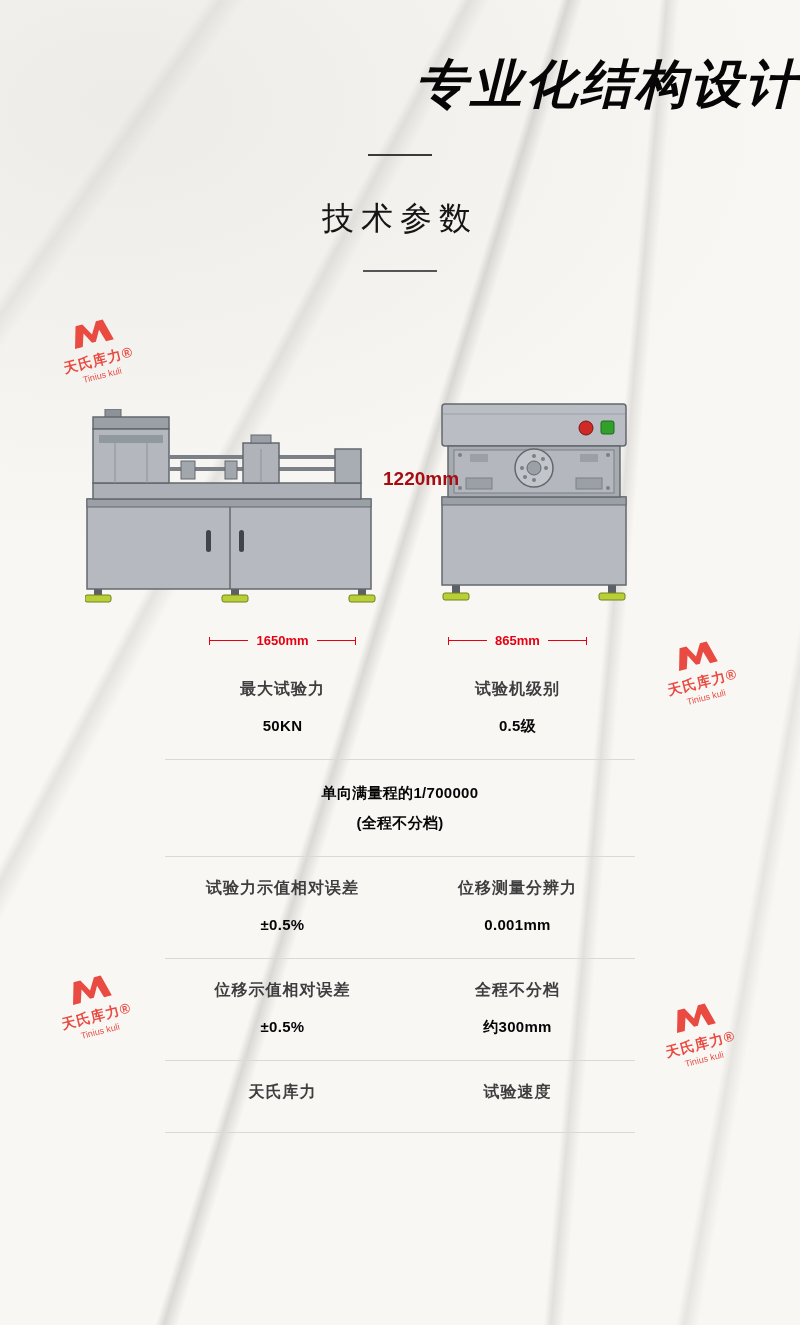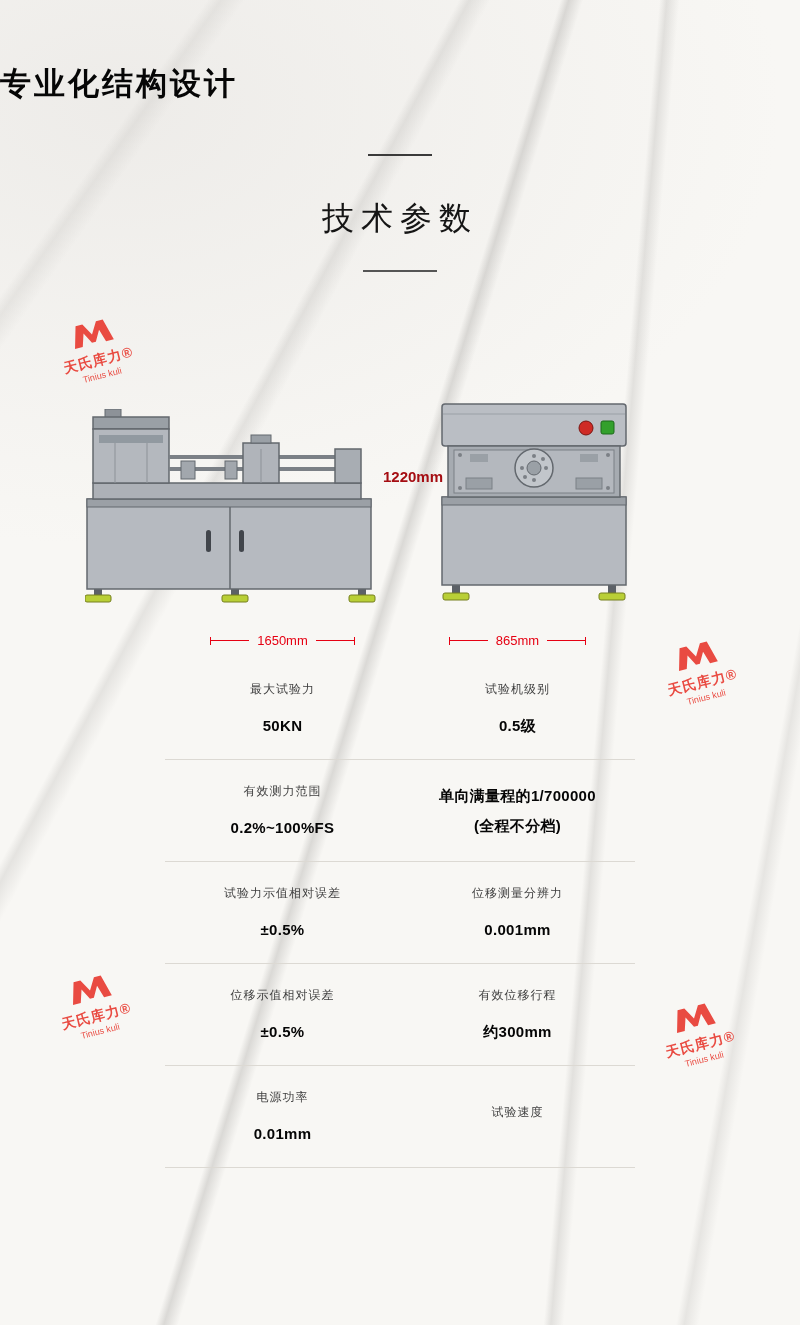--- a/index.html
+++ b/index.html
@@ -17,73 +17,74 @@
       linear-gradient(107deg, rgba(0,0,0,0) 46.5%, rgba(150,148,145,.30) 47.2%, rgba(0,0,0,0) 48.4%),
       linear-gradient(118deg, rgba(0,0,0,0) 30.5%, rgba(160,158,155,.22) 31.2%, rgba(0,0,0,0) 32.6%),
       linear-gradient(95deg,  rgba(0,0,0,0) 72%,   rgba(160,158,155,.25) 72.8%, rgba(0,0,0,0) 74.2%),
       linear-gradient(125deg, rgba(0,0,0,0) 12%,   rgba(170,168,164,.18) 12.8%, rgba(0,0,0,0) 14.2%),
       linear-gradient(100deg, rgba(0,0,0,0) 88%,   rgba(160,158,155,.20) 88.8%, rgba(0,0,0,0) 90.2%),
       radial-gradient(1200px 800px at 15% 8%, rgba(234,232,229,.75), rgba(248,247,244,0) 55%);
   }
 
   .title {
     padding-top: 58px;
-    text-align: left;
-    font-size: 31px;
+    text-align: right;
+    font-size: 52px;
     font-weight: bold;
     color: #060606;
     letter-spacing: 3px;
     line-height: 52px;
+    font-style: italic;
   }
   .rule { margin: 0 auto; background: #3a3a3a; }
   .rule1 { width: 64px; height: 2px; margin-top: 44px; }
   .rule2 { width: 74px; height: 2px; margin-top: 34px; background: #555; }
   .subtitle {
     margin-top: 44px;
     text-align: center;
     font-size: 32px;
     font-weight: 500;
     color: #151515;
     letter-spacing: 7px;
     line-height: 36px;
   }
 
   .machines { position: relative; height: 345px; }
   .machine-left  { position: absolute; left: 85px;  top: 137px; }
   .machine-right { position: absolute; left: 440px; top: 130px; }
   .height-label {
     position: absolute; left: 383px; top: 196px;
-    font-size: 15px; font-weight: bold; color: #a50d12;
+    font-size: 19px; font-weight: bold; color: #a50d12;
   }
 
   .dims { width: 470px; margin: 16px auto 0; display: flex; }
   .dim {
     flex: 1; display: flex; align-items: center; justify-content: center;
-    color: #e60012; font-weight: normal; font-size: 13px;
+    color: #e60012; font-weight: bold; font-size: 13px;
   }
   .dline { width: 38px; height: 1px; background: #e60012; }
   .tick  { width: 1px; height: 8px; background: #e60012; }
   .dtext { padding: 0 8px; white-space: nowrap; }
 
   .spec-table { width: 470px; margin: 10px auto 0; }
   .spec-row {
     display: flex;
     padding: 18px 0;
     border-top: 1px solid #dcd9d3;
   }
   .spec-row:first-child { border-top: none; }
   .spec-row:last-child  { border-bottom: 1px solid #dcd9d3; }
   .spec-cell {
     flex: 1;
     display: flex; flex-direction: column; justify-content: center;
     text-align: center;
   }
   .spec-label {
-    font-size: 12px; color: #3e3e3e; letter-spacing: 1px;
-    line-height: 26px; margin-bottom: 9px;
+    font-size: 16px; color: #3e3e3e; letter-spacing: 1px;
+    line-height: 26px; margin-bottom: 9px; font-weight: bold;
   }
   .spec-value {
     font-size: 15px; font-weight: bold; color: #050505; line-height: 30px;
     letter-spacing: .3px;
   }
 
   .watermark {
     position: absolute; width: 96px; text-align: center;
     opacity: .9; transform: rotate(-14deg);
     pointer-events: none;
@@ -225,24 +226,20 @@
         <div class="spec-value">50KN</div>
       </div>
       <div class="spec-cell">
         <div class="spec-label">试验机级别</div>
         <div class="spec-value">0.5级</div>
       </div>
     </div>
 
     <div class="spec-row">
       <div class="spec-cell">
-        <div class="spec-label">有效测力范围</div>
-        <div class="spec-value">0.2%~100%FS</div>
-      </div>
-      <div class="spec-cell">
         <div class="spec-value">单向满量程的1/700000</div>
         <div class="spec-value">(全程不分档)</div>
       </div>
     </div>
 
     <div class="spec-row">
       <div class="spec-cell">
         <div class="spec-label">试验力示值相对误差</div>
         <div class="spec-value">±0.5%</div>
       </div>
@@ -251,29 +248,28 @@
         <div class="spec-value">0.001mm</div>
       </div>
     </div>
 
     <div class="spec-row">
       <div class="spec-cell">
         <div class="spec-label">位移示值相对误差</div>
         <div class="spec-value">±0.5%</div>
       </div>
       <div class="spec-cell">
-        <div class="spec-label">有效位移行程</div>
+        <div class="spec-label">全程不分档</div>
         <div class="spec-value">约300mm</div>
       </div>
     </div>
 
     <div class="spec-row">
       <div class="spec-cell">
-        <div class="spec-label">电源功率</div>
-        <div class="spec-value">0.01mm</div>
+        <div class="spec-label">天氏库力</div>
       </div>
       <div class="spec-cell">
         <div class="spec-label">试验速度</div>
       </div>
     </div>
 
 
   </div>
 
   <div class="watermark wm1">

